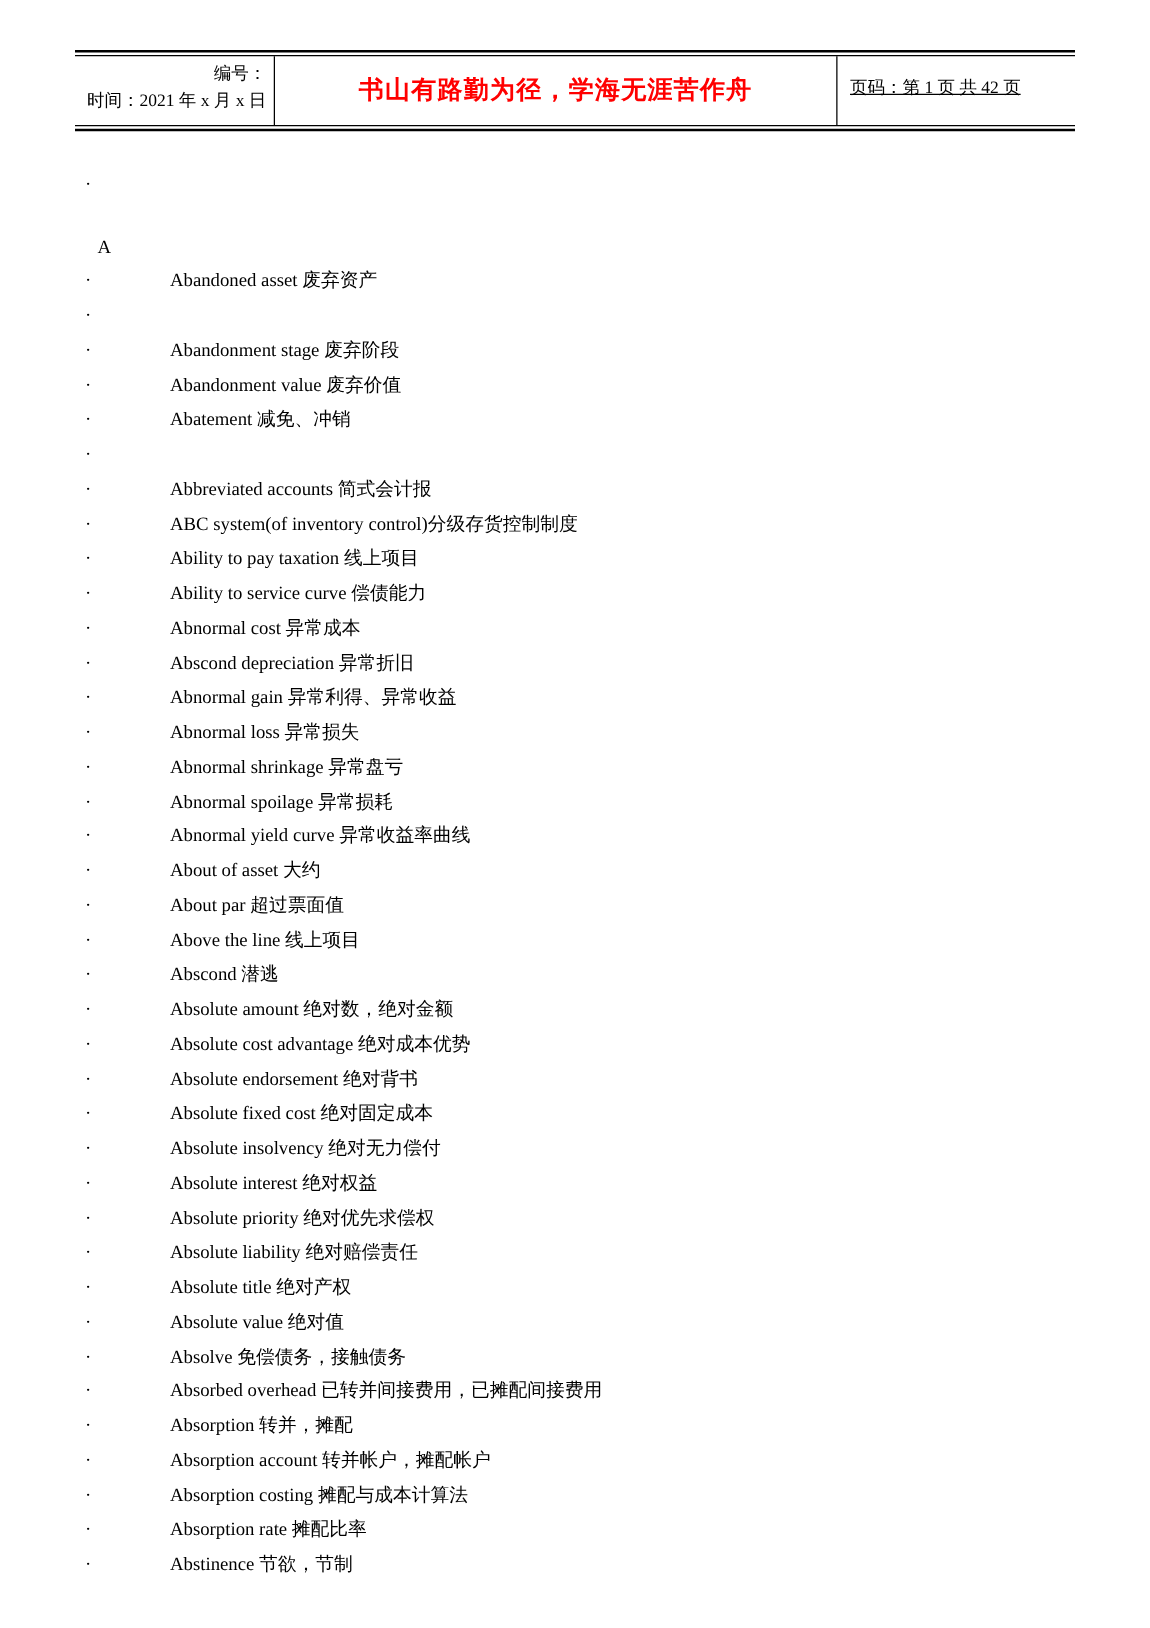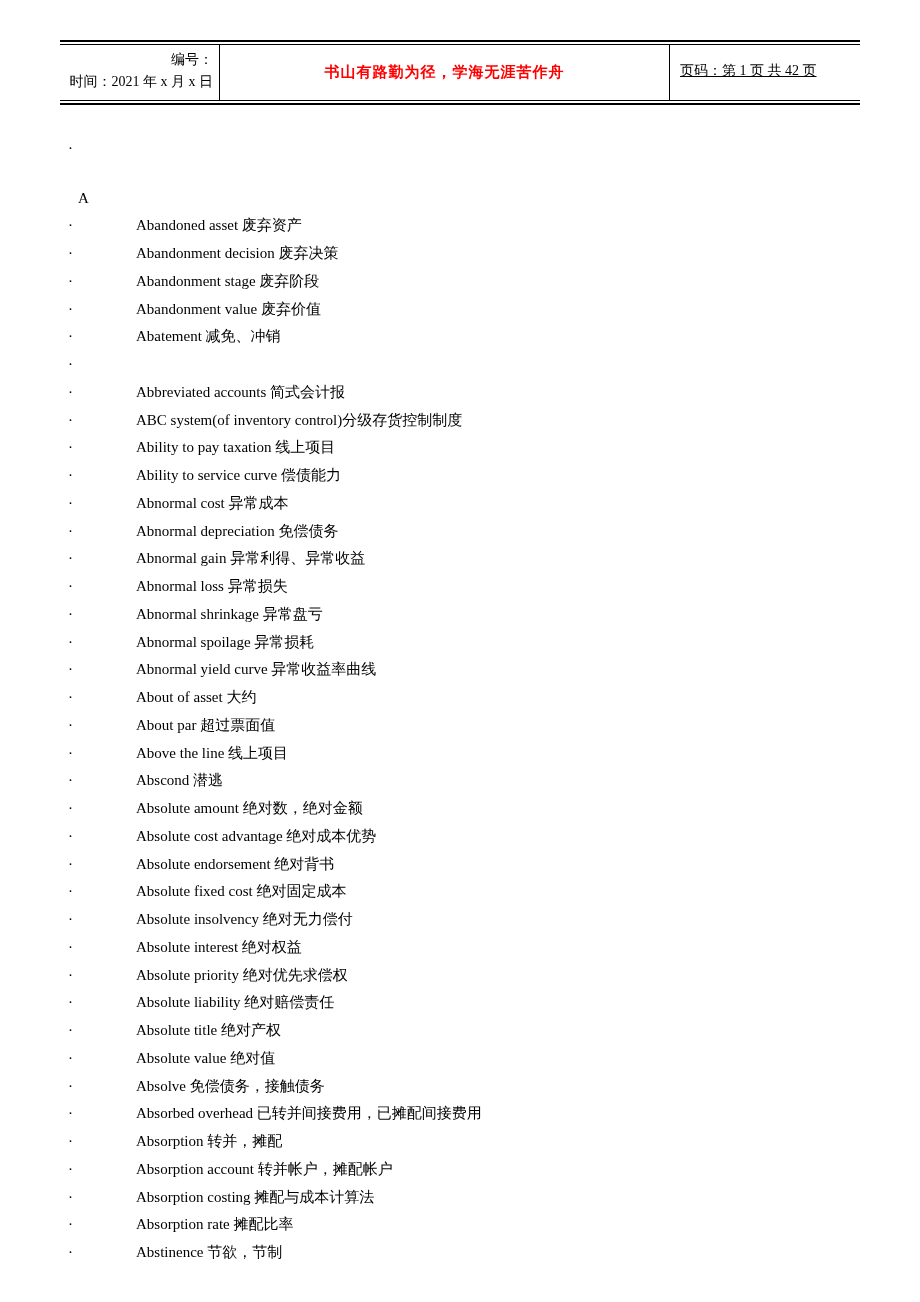--- a/index.html
+++ b/index.html
@@ -29,21 +29,21 @@
     line-height: 1.6;
   }
   .header-left {
     flex: 0 0 160px;
     border-right: 1px solid #000;
   }
   .header-center {
     flex: 1;
     border-right: 1px solid #000;
     color: #ff0000;
-    font-size: 15px;
+    font-size: 20px;
     font-weight: bold;
     display: flex;
     align-items: center;
     justify-content: center;
     padding: 10px 4px;
     letter-spacing: 1px;
     font-family: "SimSun", "宋体", serif;
   }
   .header-right {
     flex: 0 0 190px;
@@ -110,21 +110,20 @@
 
     <div class="section-letter">A</div>
 
     <div id="entries">
         <div class="entry">
           <span class="bullet">·</span>
           <span class="term">Abandoned asset  废弃资产</span>
         </div>
         <div class="entry">
           <span class="bullet">·</span>
-          <span class="term">Abandonment decision  废弃决策</span>
         </div>
         <div class="entry">
           <span class="bullet">·</span>
           <span class="term">Abandonment stage  废弃阶段</span>
         </div>
         <div class="entry">
           <span class="bullet">·</span>
           <span class="term">Abandonment value  废弃价值</span>
         </div>
         <div class="entry">
@@ -149,21 +148,21 @@
         <div class="entry">
           <span class="bullet">·</span>
           <span class="term">Ability to service curve  偿债能力</span>
         </div>
         <div class="entry">
           <span class="bullet">·</span>
           <span class="term">Abnormal cost  异常成本</span>
         </div>
         <div class="entry">
           <span class="bullet">·</span>
-          <span class="term">Abnormal depreciation  免偿债务</span>
+          <span class="term">Abscond depreciation  异常折旧</span>
         </div>
         <div class="entry">
           <span class="bullet">·</span>
           <span class="term">Abnormal gain  异常利得、异常收益</span>
         </div>
         <div class="entry">
           <span class="bullet">·</span>
           <span class="term">Abnormal loss  异常损失</span>
         </div>
         <div class="entry">

